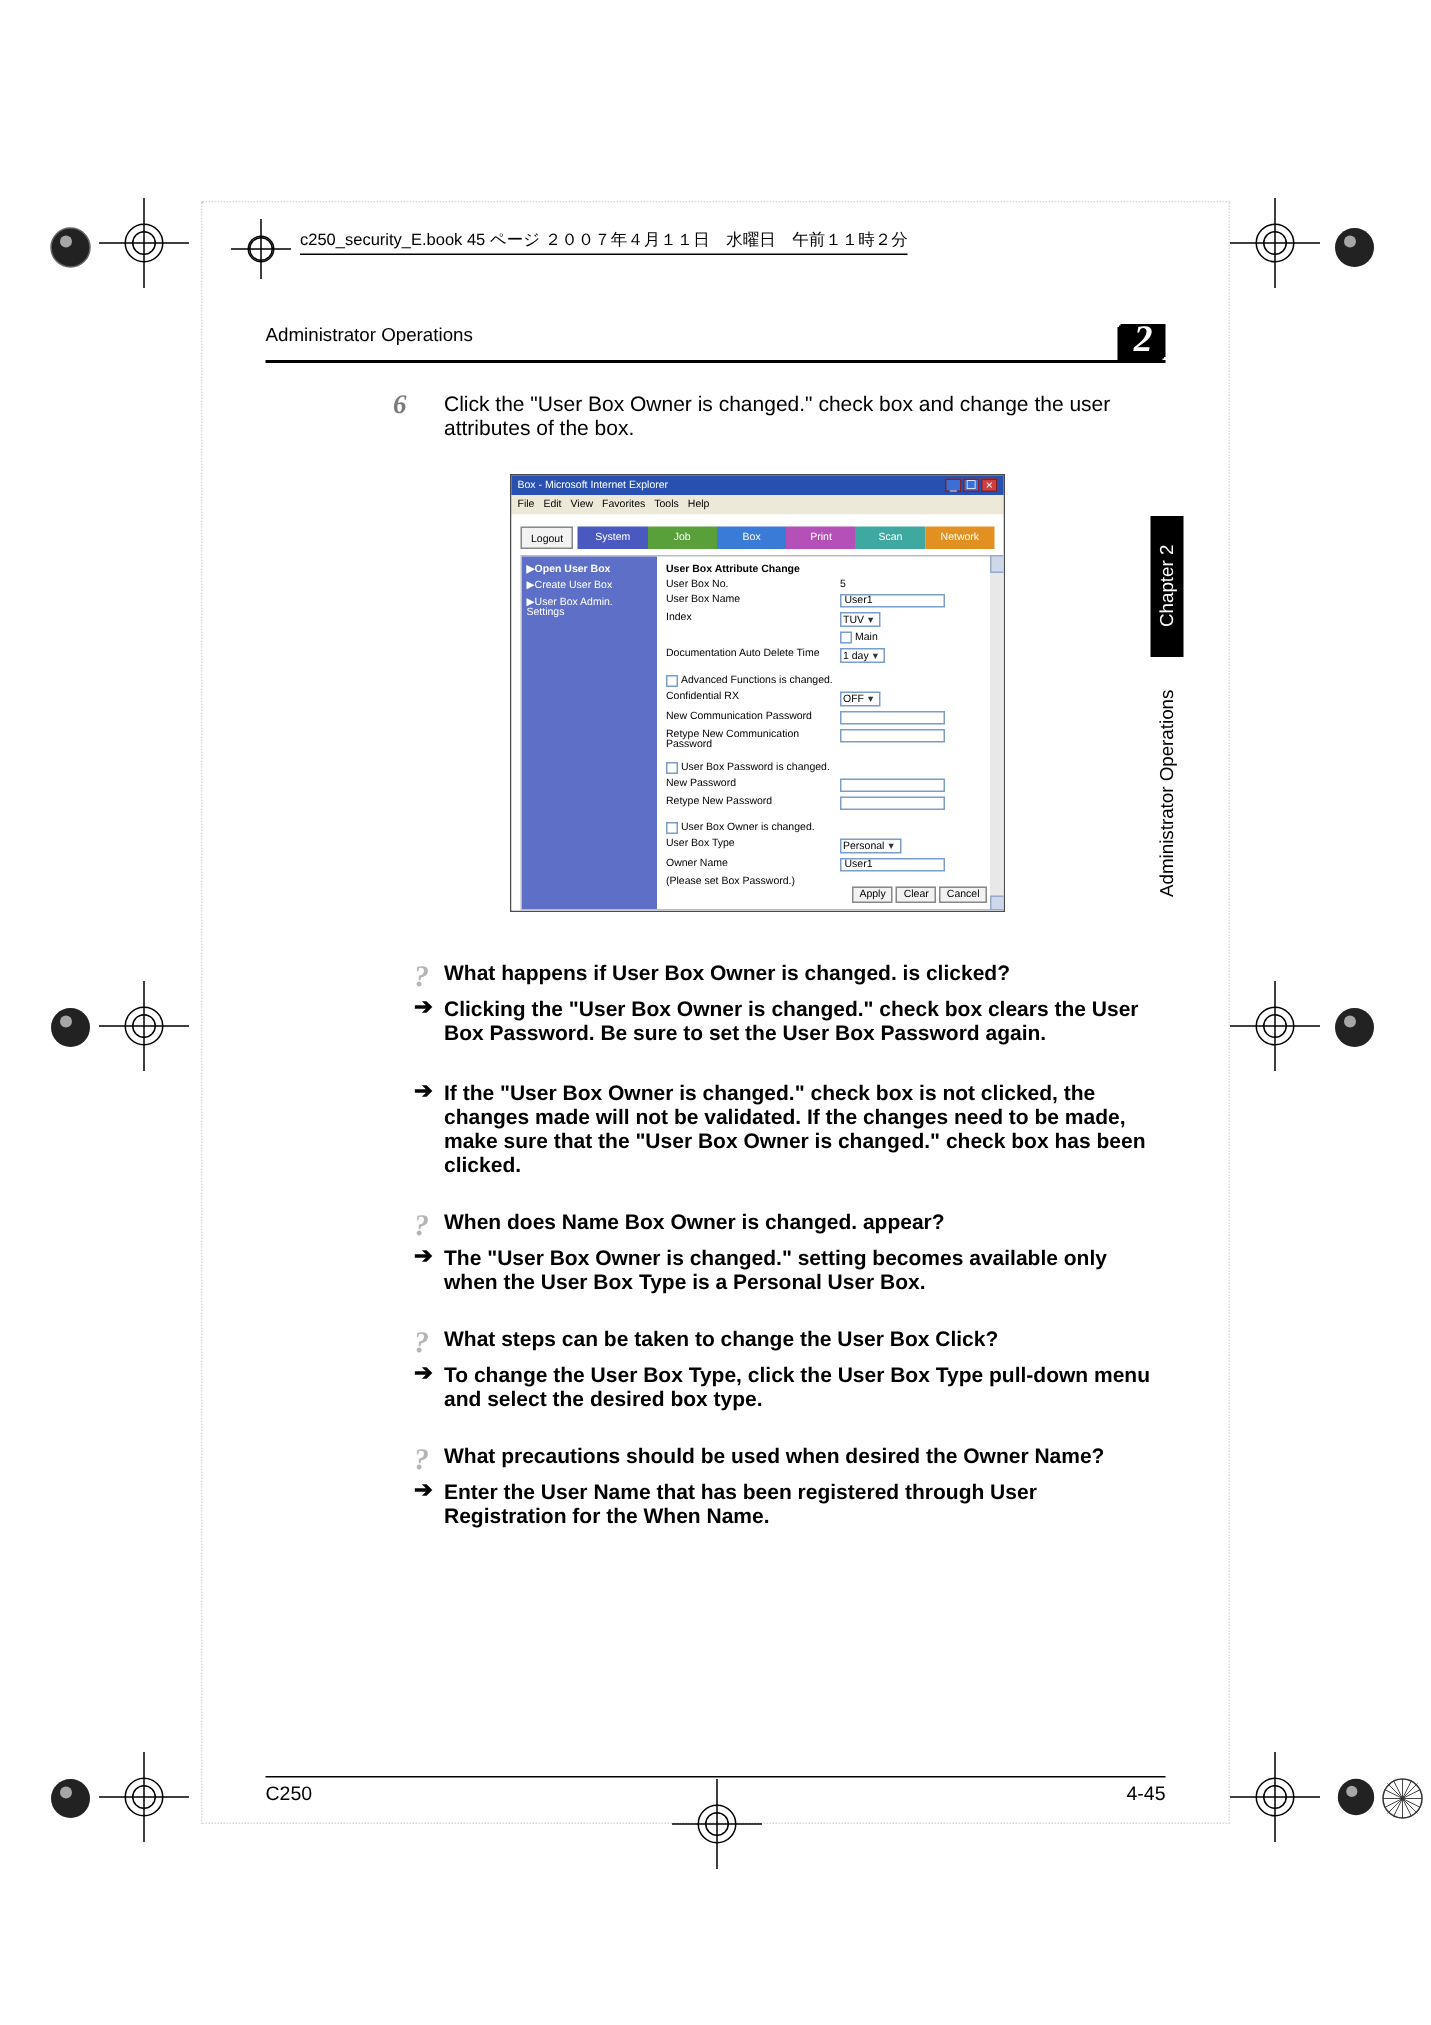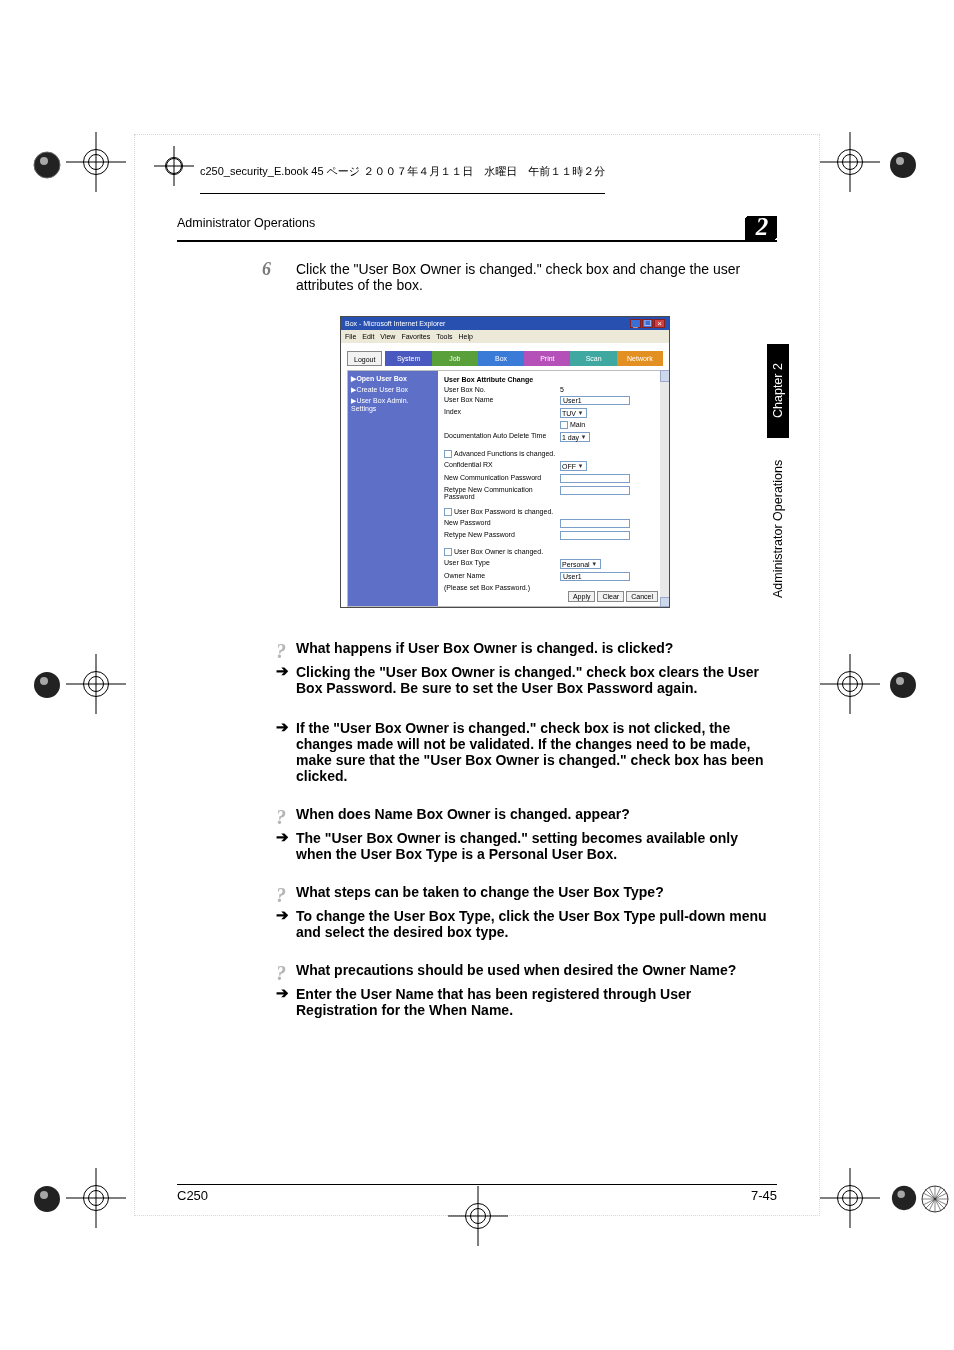--- a/index.html
+++ b/index.html
@@ -7,24 +7,24 @@
 
   .page-frame {
     position: absolute;
     left: 135px; top: 135px;
     width: 684px; height: 1080px;
     outline: 1px dotted rgba(0,0,0,0.15);
   }
 
   .header-stamp {
     position: absolute;
-    left: 200px; top: 164px;
+    left: 200px; top: 152px;
     font-size: 11px; color: #000;
     border-bottom: 0.5px solid #000;
-    padding-bottom: 14px;
+    padding-bottom: 2px;
   }
 
   .crosshair { position: absolute; width: 60px; height: 60px; }
   .crosshair::before, .crosshair::after { content: ""; position: absolute; background: #000; }
   .crosshair::before { left: 0; right: 0; top: 50%; height: 1px; transform: translateY(-0.5px); }
   .crosshair::after { top: 0; bottom: 0; left: 50%; width: 1px; transform: translateX(-0.5px); }
   .crosshair .ring { position: absolute; left: 50%; top: 50%; width: 26px; height: 26px; border: 1px solid #000; border-radius: 50%; transform: translate(-50%,-50%); }
   .crosshair .ring::after { content: ""; position: absolute; left: 50%; top: 50%; width: 14px; height: 14px; border: 1px solid #000; border-radius: 50%; transform: translate(-50%,-50%); }
 
   .hdr-bar {
@@ -351,21 +351,21 @@
   </div>
   <div class="item">
     <span class="qa-q" style="top:-2px;font-size:15px;font-style:normal;color:#000">➔</span>
     <p>The "User Box Owner is changed." setting becomes available only when the User Box Type is a Personal User Box.</p>
   </div>
 </div>
 
 <div class="qa-block" style="top:884px">
   <div class="item">
     <span class="qa-q">?</span>
-    <p>What steps can be taken to change the User Box Type?</p>
+    <p>What steps can be taken to change the User Box Click?</p>
   </div>
   <div class="item">
     <span class="qa-q" style="top:-2px;font-size:15px;font-style:normal;color:#000">➔</span>
     <p>To change the User Box Type, click the User Box Type pull-down menu and select the desired box type.</p>
   </div>
 </div>
 
 <div class="qa-block" style="top:962px">
   <div class="item">
     <span class="qa-q">?</span>
@@ -377,14 +377,14 @@
   </div>
 </div>
 
 <div class="sidebar">
   <div class="sb-tab">Chapter 2</div>
   <div class="sb-label">Administrator Operations</div>
 </div>
 
 <div class="footer">
   <span>C250</span>
-  <span>7-45</span>
+  <span>4-45</span>
 </div>
 
 </body></html>

